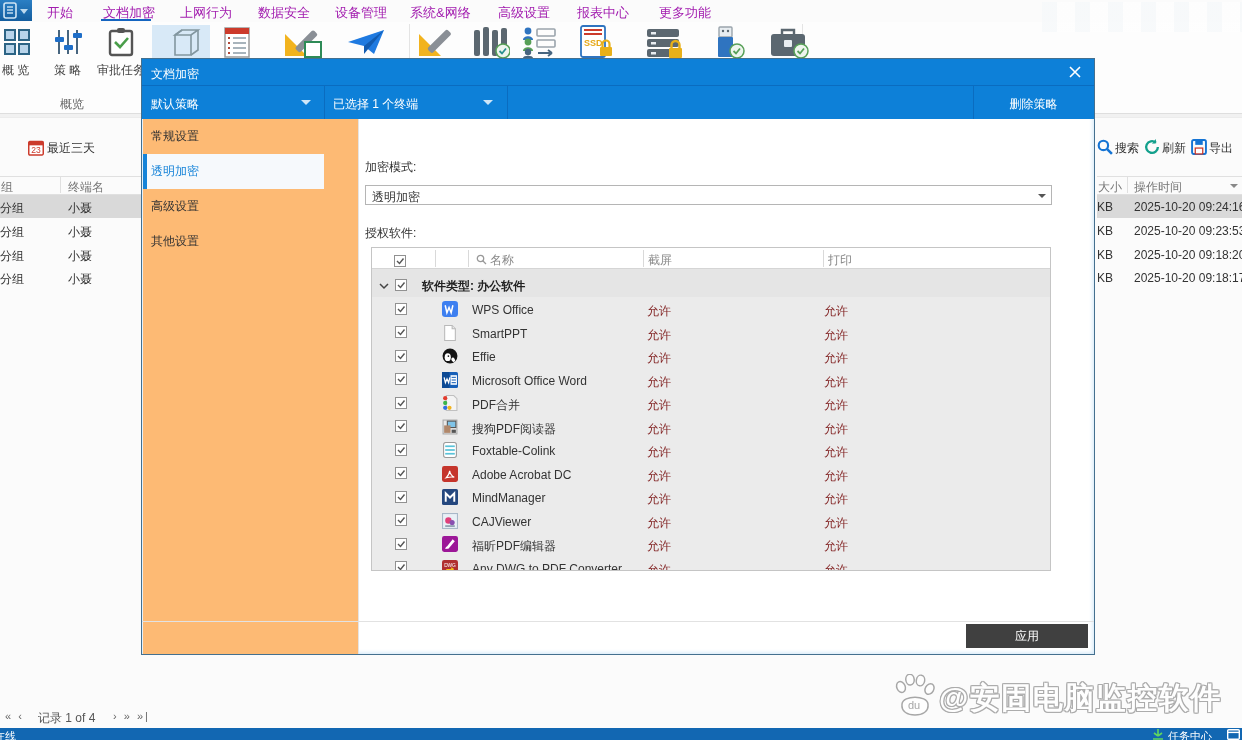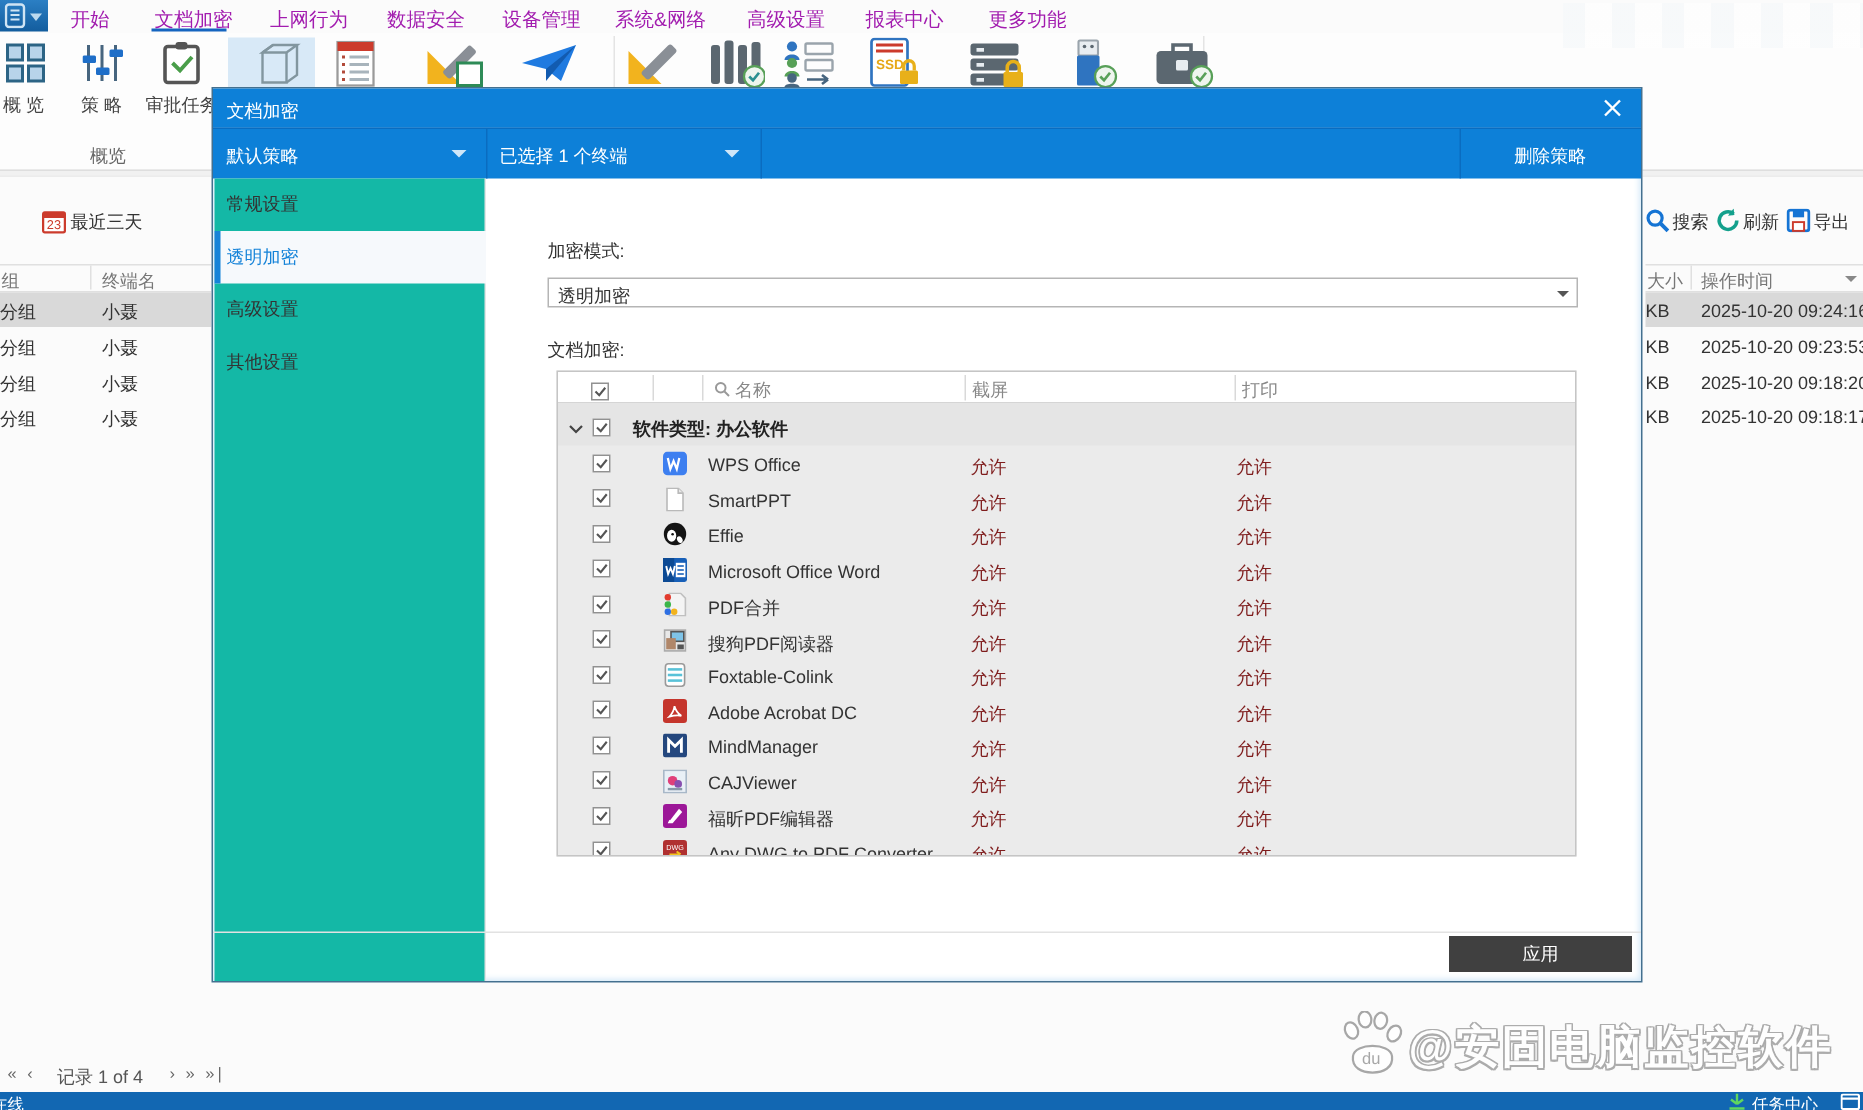--- a/index.html
+++ b/index.html
@@ -38,21 +38,21 @@
   border:1px solid #44708f; box-shadow:inset 0 0 4px 1px #cfe6f7; }
 #dlgtitle { left:0; top:0; width:952px; height:26px; background:#0d80d8; }
 #dlgbar2 { left:0; top:26px; width:952px; height:34px; background:#0d80d8; border-top:1px solid #0a6cc0; }
 .wtxt { color:#fff; font-size:12px; }
 .baritem { top:10px; }
 .barsep { top:0; width:1px; height:33px; background:#0a6cc0; }
 .downarr { width:0; height:0; border-left:5px solid transparent; border-right:5px solid transparent; border-top:5px solid #cfe6f8; }
 #closex { left:925px; top:5px; width:16px; height:16px; }
 
 
-#side { left:1px; top:60px; width:181px; height:535px; background:#14b8a6; border-right:1px solid #e4e4e4; }
+#side { left:1px; top:60px; width:216px; height:535px; background:#fdba74; border-right:1px solid #e4e4e4; }
 .sideitem { left:0; width:181px; height:35px; line-height:35px; padding-left:8px; font-size:12px; color:#333; }
 .sideitem.sel { background:#f6f9fc; color:#1583d8; border-left:4px solid #1583d8; padding-left:4px; }
 
 
 .lbl { font-size:12px; color:#333; }
 #combo { left:223px; top:126px; width:687px; height:20px; border:1px solid #b5b5b5; background:#fff; }
 #tbl { left:229px; top:188px; width:680px; height:324px; border:1px solid #c5c5c5; background:#ebebeb; overflow:hidden; }
 #tblhead { left:0; top:0; width:678px; height:21px; background:#fff; border-bottom:1px solid #d5d5d5; }
 .colsep { top:2px; width:1px; height:17px; background:#d9d9d9; }
 .hcell { top:4px; font-size:12px; color:#888; }
@@ -328,21 +328,21 @@
   <div class="abs sideitem sel" style="top:35px">透明加密</div>
   <div class="abs sideitem" style="top:70px">高级设置</div>
   <div class="abs sideitem" style="top:105px">其他设置</div>
  </div>
 
  <div class="abs lbl" style="left:223px;top:100px">加密模式:</div>
  <div class="abs" id="combo">
    <div class="abs lbl" style="left:6px;top:3px">透明加密</div>
    <div class="abs" style="left:672px;top:8px;width:0;height:0;border-left:4px solid transparent;border-right:4px solid transparent;border-top:4px solid #555"></div>
  </div>
- <div class="abs lbl" style="left:223px;top:166px">文档加密:</div>
+ <div class="abs lbl" style="left:223px;top:166px">授权软件:</div>
 
  <div class="abs" id="tbl">
   <div class="abs" id="tblhead"></div>
   <div class="abs cb" style="left:22px;top:7px"></div>
   <svg class="abs" style="left:23px;top:8px" width="10" height="10" viewBox="0 0 10 10">
           <path d="M2 5 l2.5 2.5 L8.5 2.5" stroke="#555" stroke-width="1.4" fill="none"></path>
         </svg>
   <div class="abs colsep" style="left:63px"></div>
   <div class="abs colsep" style="left:96px"></div>
   <svg class="abs" style="left:104px;top:6px" width="11" height="11" viewBox="0 0 11 11">

